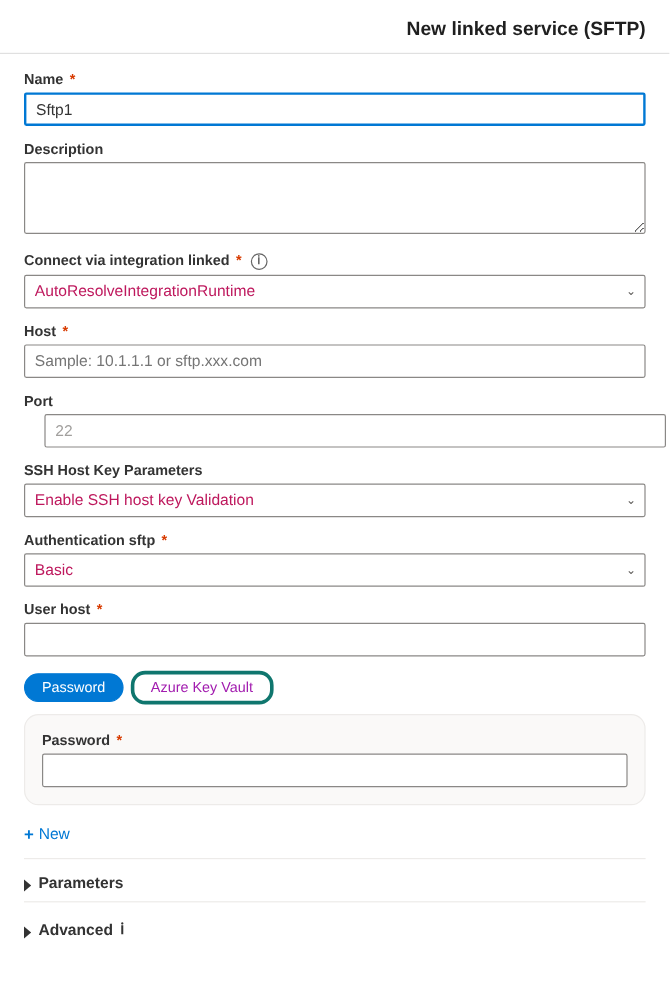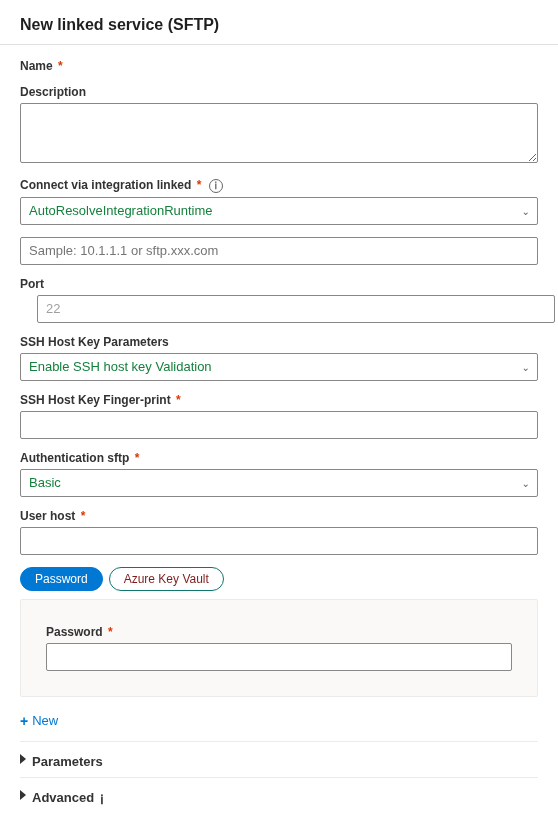--- a/index.html
+++ b/index.html
@@ -14,20 +14,21 @@
     .panel {
       width: 558px;
       min-height: 828px;
       background: #fff;
       display: flex;
       flex-direction: column;
     }
     .panel-header {
       padding: 16px 20px 10px 20px;
       border-bottom: 1px solid #e0e0e0;
+      text-align: right;
     }
     .panel-header h2 {
       font-size: 16px;
       font-weight: 600;
       color: #1f1f1f;
     }
     .panel-body {
       padding: 14px 20px;
       flex: 1;
       overflow-y: auto;
@@ -90,21 +91,21 @@
       position: relative;
       width: 100%;
     }
     .form-select {
       width: 100%;
       height: 28px;
       border: 1px solid #8a8886;
       border-radius: 2px;
       padding: 4px 28px 4px 8px;
       font-size: 13px;
-      color: #15803d;
+      color: #be185d;
       background: #fff;
       appearance: none;
       -webkit-appearance: none;
       cursor: pointer;
       outline: none;
     }
     .select-arrow {
       position: absolute;
       right: 8px;
       top: 50%;
@@ -130,22 +131,22 @@
       border: 1px solid transparent;
       font-weight: 500;
     }
     .tab-btn.active {
       background: #0078d4;
       color: #fff;
       border-color: #0078d4;
     }
     .tab-btn.inactive {
       background: #fff;
-      color: #7f1d1d;
-      border: 1px solid #0f766e;
+      color: #a21caf;
+      border: 3px solid #0f766e;
     }
     
     .annotations-section {
       margin-bottom: 8px;
     }
     .add-new-btn {
       display: flex;
       align-items: center;
       gap: 4px;
       color: #0078d4;
@@ -161,59 +162,60 @@
       font-weight: bold;
     }
     
     .collapsible-section {
       margin-bottom: 4px;
       border-top: 1px solid #edebe9;
       padding-top: 8px;
     }
     .collapsible-header {
       display: flex;
-      align-items: flex-start;
+      align-items: flex-end;
       gap: 6px;
       cursor: pointer;
       padding: 4px 0;
       color: #333;
       font-size: 13px;
       font-weight: 600;
     }
     .chevron-right {
       display: inline-block;
       width: 0;
       height: 0;
       border-top: 5px solid transparent;
       border-bottom: 5px solid transparent;
       border-left: 6px solid #333;
     }
     .password-box {
       background: #faf9f8;
       border: 1px solid #edebe9;
-      border-radius: 2px;
-      padding: 25px;
+      border-radius: 12px;
+      padding: 14px;
       margin-top: 2px;
     }
   </style>
 </head>
 <body>
 
 <div class="panel">
 
   <div class="panel-header">
     <h2>New linked service (SFTP)</h2>
   </div>
 
   <div class="panel-body">
 
     <div class="form-group">
       <label class="form-label">
         <span>Name</span><span class="required"> *</span>
       </label>
+      <input type="text" class="form-input active-border" value="Sftp1" style="">
     </div>
 
     <div class="form-group">
       <label class="form-label">Description</label>
       <textarea class="form-textarea" style=""></textarea>
     </div>
 
     <div class="form-group">
       <label class="form-label">
         <span>Connect via integration linked</span><span class="required"> *</span>
@@ -221,44 +223,41 @@
       </label>
       <div class="form-select-wrapper">
         <select class="form-select">
           <option>AutoResolveIntegrationRuntime</option>
         </select>
         <span class="select-arrow">⌄</span>
       </div>
     </div>
 
     <div class="form-group">
+      <label class="form-label">
+        <span>Host</span><span class="required"> *</span>
+      </label>
       <input type="text" class="form-input placeholder-text" placeholder="Sample: 10.1.1.1 or sftp.xxx.com" style="">
     </div>
 
     <div class="form-group">
       <label class="form-label">Port</label>
       <input type="text" class="form-input" style="color: rgb(161, 159, 157); margin-left: 17px;" value="22">
     </div>
 
     <div class="form-group">
       <label class="form-label">SSH Host Key Parameters</label>
       <div class="form-select-wrapper">
         <select class="form-select">
           <option>Enable SSH host key Validation</option>
         </select>
         <span class="select-arrow">⌄</span>
       </div>
     </div>
 
-    <div class="form-group">
-      <label class="form-label">
-        <span>SSH Host Key Finger-print</span><span class="required"> *</span>
-      </label>
-      <input type="text" class="form-input" style="">
-    </div>
 
     <div class="form-group">
       <label class="form-label">
         <span>Authentication sftp</span><span class="required"> *</span>
       </label>
       <div class="form-select-wrapper">
         <select class="form-select">
           <option>Basic</option>
         </select>
         <span class="select-arrow">⌄</span>

